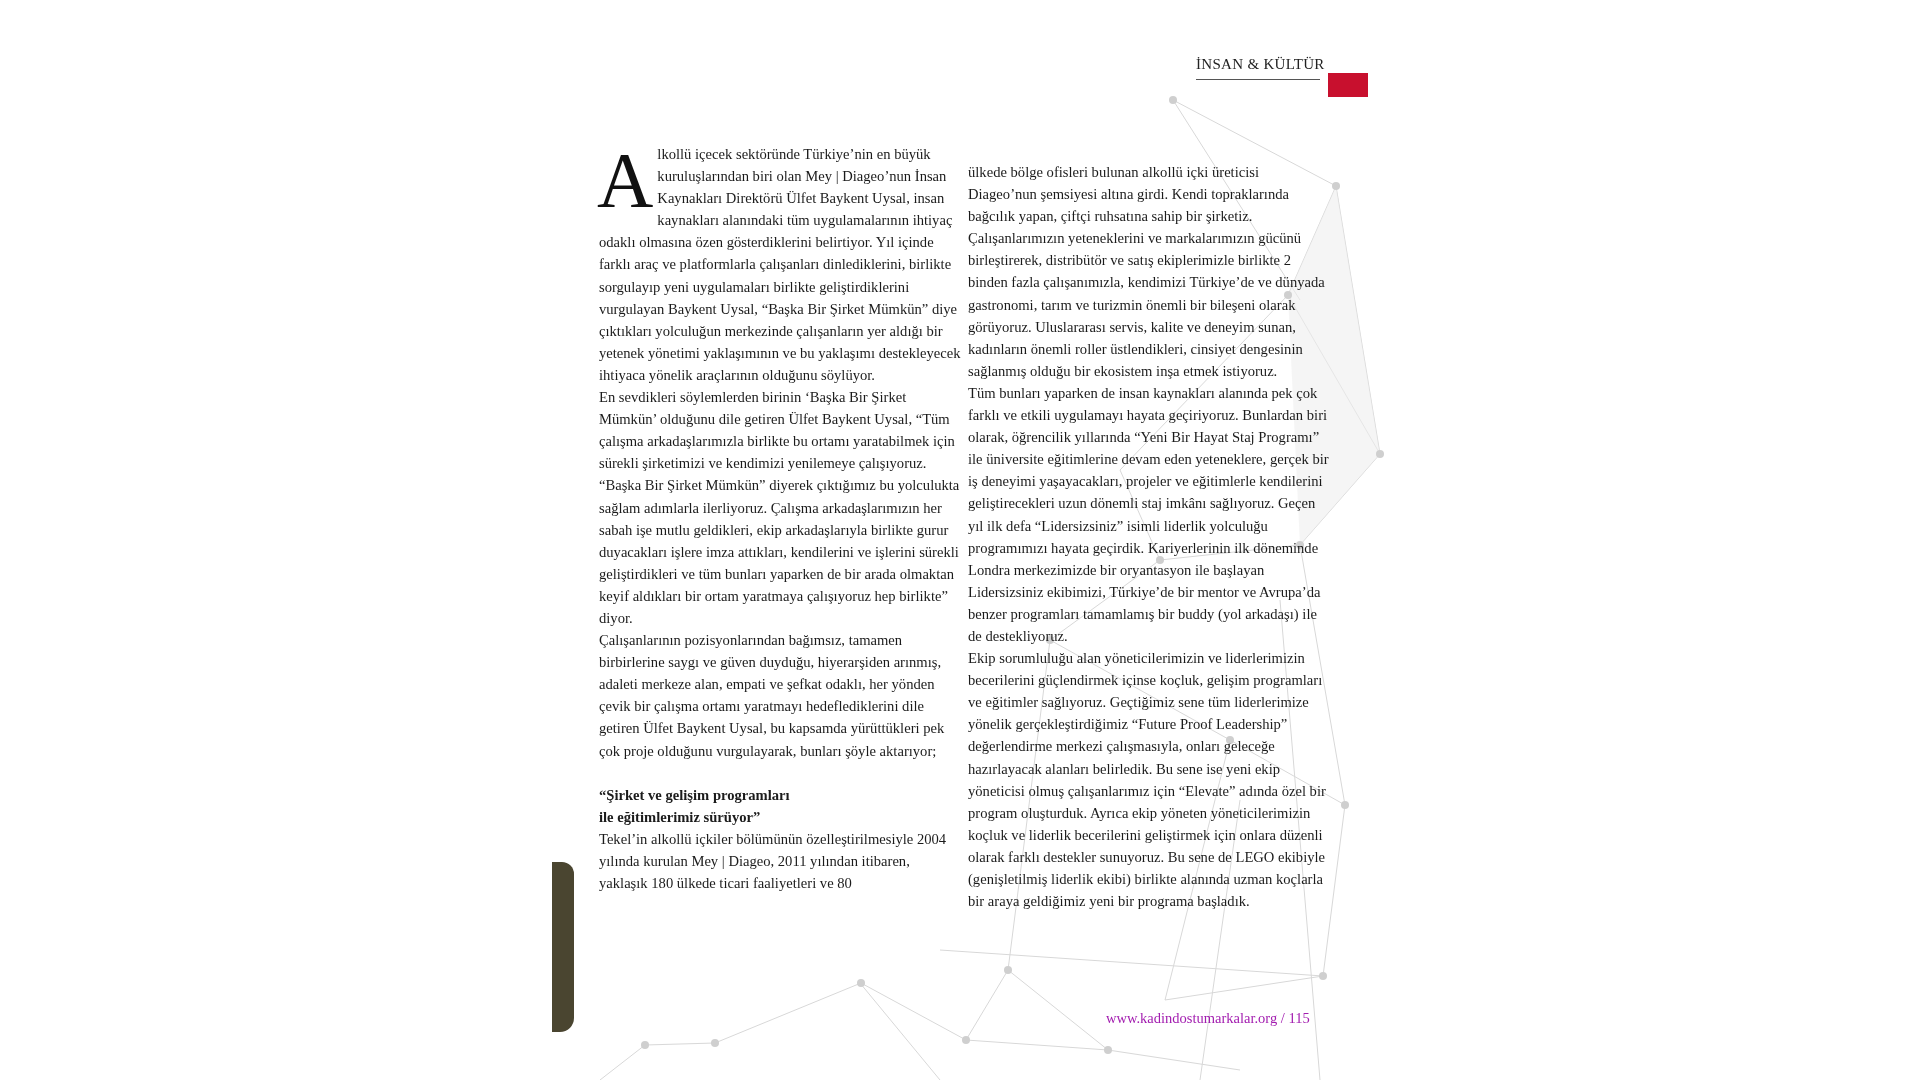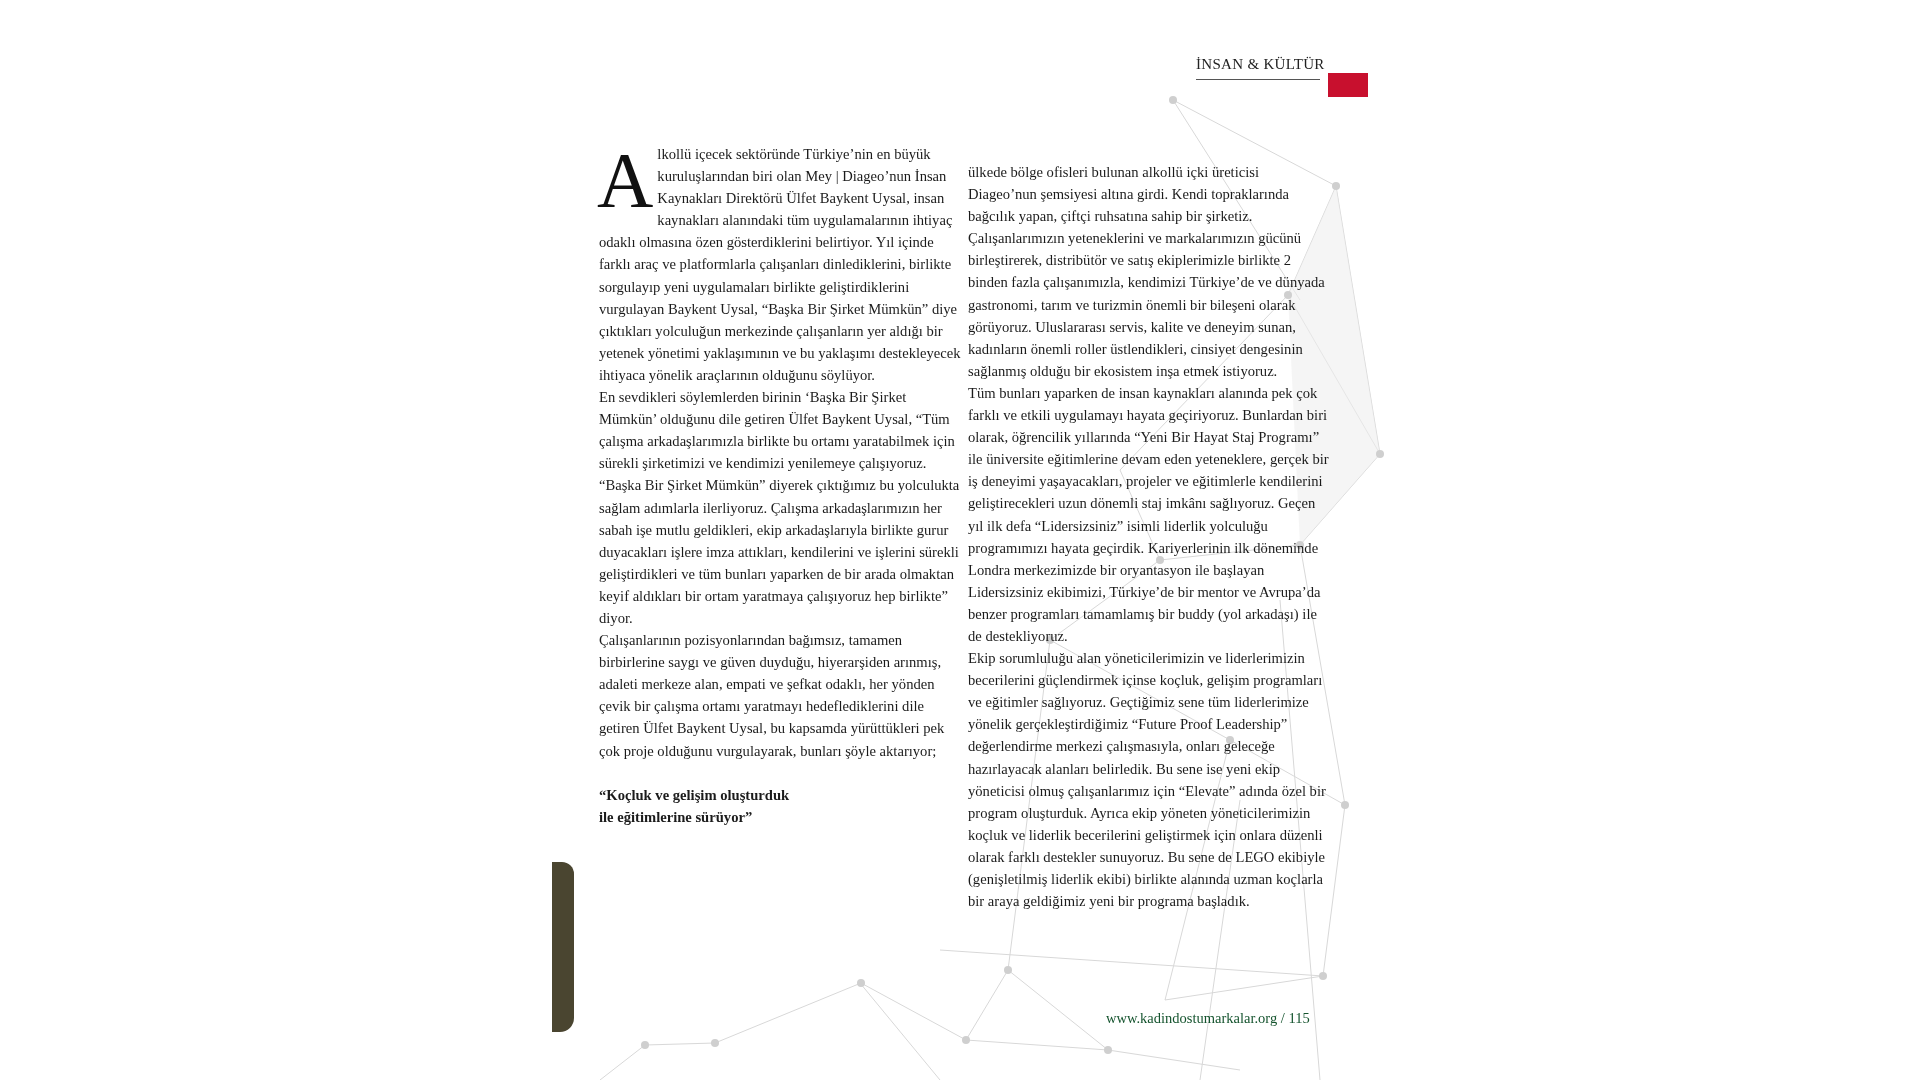--- a/index.html
+++ b/index.html
@@ -9,21 +9,21 @@
     .section-header { position:absolute; left:1196px; top:56px; width:124px; }
     .section-title { font-size:15px; letter-spacing:0.3px; color:#222; white-space:nowrap; }
     .section-rule { margin-top:6px; height:1px; background:#555; width:124px; }
     .section-block { position:absolute; left:1328px; top:73px; width:40px; height:24px; background:#c8102e; }
     .col { position:absolute; font-size:14.6px; line-height:22.1px; color:#1b1b1b; }
     .col p { margin:0; }
     .col-left { left:599px; top:143px; width:362px; }
     .col-right { left:968px; top:161px; width:362px; }
     .dropcap { float:left; font-size:78px; line-height:62px; height:62px; margin:6px 4px 0 -2px; color:#111; }
     .subhead { font-weight:bold; margin-top:22px !important; }
-    .footer { position:absolute; left:1106px; top:1010px; font-size:14.5px; color:#14532d; white-space:nowrap; }
+    .footer { position:absolute; left:1106px; top:1010px; font-size:14.5px; color:#a21caf; white-space:nowrap; }
     .photo-edge { position:absolute; left:552px; top:862px; width:22px; height:170px; background:#4a4530;
       border-radius:0 12px 14px 0; }
   </style>
 </head>
 <body>
 
 <svg id="bg" xmlns="http://www.w3.org/2000/svg">
   <g stroke="#d8d8d8" stroke-width="1" fill="none">
     <line x1="1173" y1="100" x2="1336" y2="186"></line>
     <line x1="1173" y1="100" x2="1300" y2="300"></line>
@@ -81,21 +81,22 @@
 <div class="section-header">
   <div class="section-title">İNSAN &amp; KÜLTÜR</div>
   <div class="section-rule"></div>
 </div>
 <div class="section-block" style="background: rgb(200, 16, 46);"></div>
 
 <div class="col col-left">
   <p><span class="dropcap">A</span><span>lkollü içecek sektöründe Türkiye’nin en büyük kuruluşlarından biri olan Mey | Diageo’nun İnsan Kaynakları Direktörü Ülfet Baykent Uysal, insan kaynakları alanındaki tüm uygulamalarının ihtiyaç odaklı olmasına özen gösterdiklerini belirtiyor. Yıl içinde farklı araç ve platformlarla çalışanları dinlediklerini, birlikte sorgulayıp yeni uygulamaları birlikte geliştirdiklerini vurgulayan Baykent Uysal, “Başka Bir Şirket Mümkün” diye çıktıkları yolculuğun merkezinde çalışanların yer aldığı bir yetenek yönetimi yaklaşımının ve bu yaklaşımı destekleyecek ihtiyaca yönelik araçlarının olduğunu söylüyor.</span></p>
   <p>En sevdikleri söylemlerden birinin ‘Başka Bir Şirket Mümkün’ olduğunu dile getiren Ülfet Baykent Uysal, “Tüm çalışma arkadaşlarımızla birlikte bu ortamı yaratabilmek için sürekli şirketimizi ve kendimizi yenilemeye çalışıyoruz. “Başka Bir Şirket Mümkün” diyerek çıktığımız bu yolculukta sağlam adımlarla ilerliyoruz. Çalışma arkadaşlarımızın her sabah işe mutlu geldikleri, ekip arkadaşlarıyla birlikte gurur duyacakları işlere imza attıkları, kendilerini ve işlerini sürekli geliştirdikleri ve tüm bunları yaparken de bir arada olmaktan keyif aldıkları bir ortam yaratmaya çalışıyoruz hep birlikte” diyor.</p>
   <p>Çalışanlarının pozisyonlarından bağımsız, tamamen birbirlerine saygı ve güven duyduğu, hiyerarşiden arınmış, adaleti merkeze alan, empati ve şefkat odaklı, her yönden çevik bir çalışma ortamı yaratmayı hedeflediklerini dile getiren Ülfet Baykent Uysal, bu kapsamda yürüttükleri pek çok proje olduğunu vurgulayarak, bunları şöyle aktarıyor;</p>
-  <p class="subhead"><span>“Koçluk ve gelişim oluşturduk</span><br><span>ile eğitimlerine sürüyor”</span></p>
+  <p class="subhead"><span>“Şirket ve gelişim programları</span><br><span>ile eğitimlerimiz sürüyor”</span></p>
+  <p>Tekel’in alkollü içkiler bölümünün özelleştirilmesiyle 2004 yılında kurulan Mey | Diageo, 2011 yılından itibaren, yaklaşık 180 ülkede ticari faaliyetleri ve 80</p>
 </div>
 
 <div class="col col-right">
   <p>ülkede bölge ofisleri bulunan alkollü içki üreticisi Diageo’nun şemsiyesi altına girdi. Kendi topraklarında bağcılık yapan, çiftçi ruhsatına sahip bir şirketiz. Çalışanlarımızın yeteneklerini ve markalarımızın gücünü birleştirerek, distribütör ve satış ekiplerimizle birlikte 2 binden fazla çalışanımızla, kendimizi Türkiye’de ve dünyada gastronomi, tarım ve turizmin önemli bir bileşeni olarak görüyoruz. Uluslararası servis, kalite ve deneyim sunan, kadınların önemli roller üstlendikleri, cinsiyet dengesinin sağlanmış olduğu bir ekosistem inşa etmek istiyoruz.</p>
   <p>Tüm bunları yaparken de insan kaynakları alanında pek çok farklı ve etkili uygulamayı hayata geçiriyoruz. Bunlardan biri olarak, öğrencilik yıllarında “Yeni Bir Hayat Staj Programı” ile üniversite eğitimlerine devam eden yeteneklere, gerçek bir iş deneyimi yaşayacakları, projeler ve eğitimlerle kendilerini geliştirecekleri uzun dönemli staj imkânı sağlıyoruz. Geçen yıl ilk defa “Lidersizsiniz” isimli liderlik yolculuğu programımızı hayata geçirdik. Kariyerlerinin ilk döneminde Londra merkezimizde bir oryantasyon ile başlayan Lidersizsiniz ekibimizi, Türkiye’de bir mentor ve Avrupa’da benzer programları tamamlamış bir buddy (yol arkadaşı) ile de destekliyoruz.</p>
   <p>Ekip sorumluluğu alan yöneticilerimizin ve liderlerimizin becerilerini güçlendirmek içinse koçluk, gelişim programları ve eğitimler sağlıyoruz. Geçtiğimiz sene tüm liderlerimize yönelik gerçekleştirdiğimiz “Future Proof Leadership” değerlendirme merkezi çalışmasıyla, onları geleceğe hazırlayacak alanları belirledik. Bu sene ise yeni ekip yöneticisi olmuş çalışanlarımız için “Elevate” adında özel bir program oluşturduk. Ayrıca ekip yöneten yöneticilerimizin koçluk ve liderlik becerilerini geliştirmek için onlara düzenli olarak farklı destekler sunuyoruz. Bu sene de LEGO ekibiyle (genişletilmiş liderlik ekibi) birlikte alanında uzman koçlarla bir araya geldiğimiz yeni bir programa başladık.</p>
 </div>
 
 <div class="footer">www.kadindostumarkalar.org / 115</div>
 

